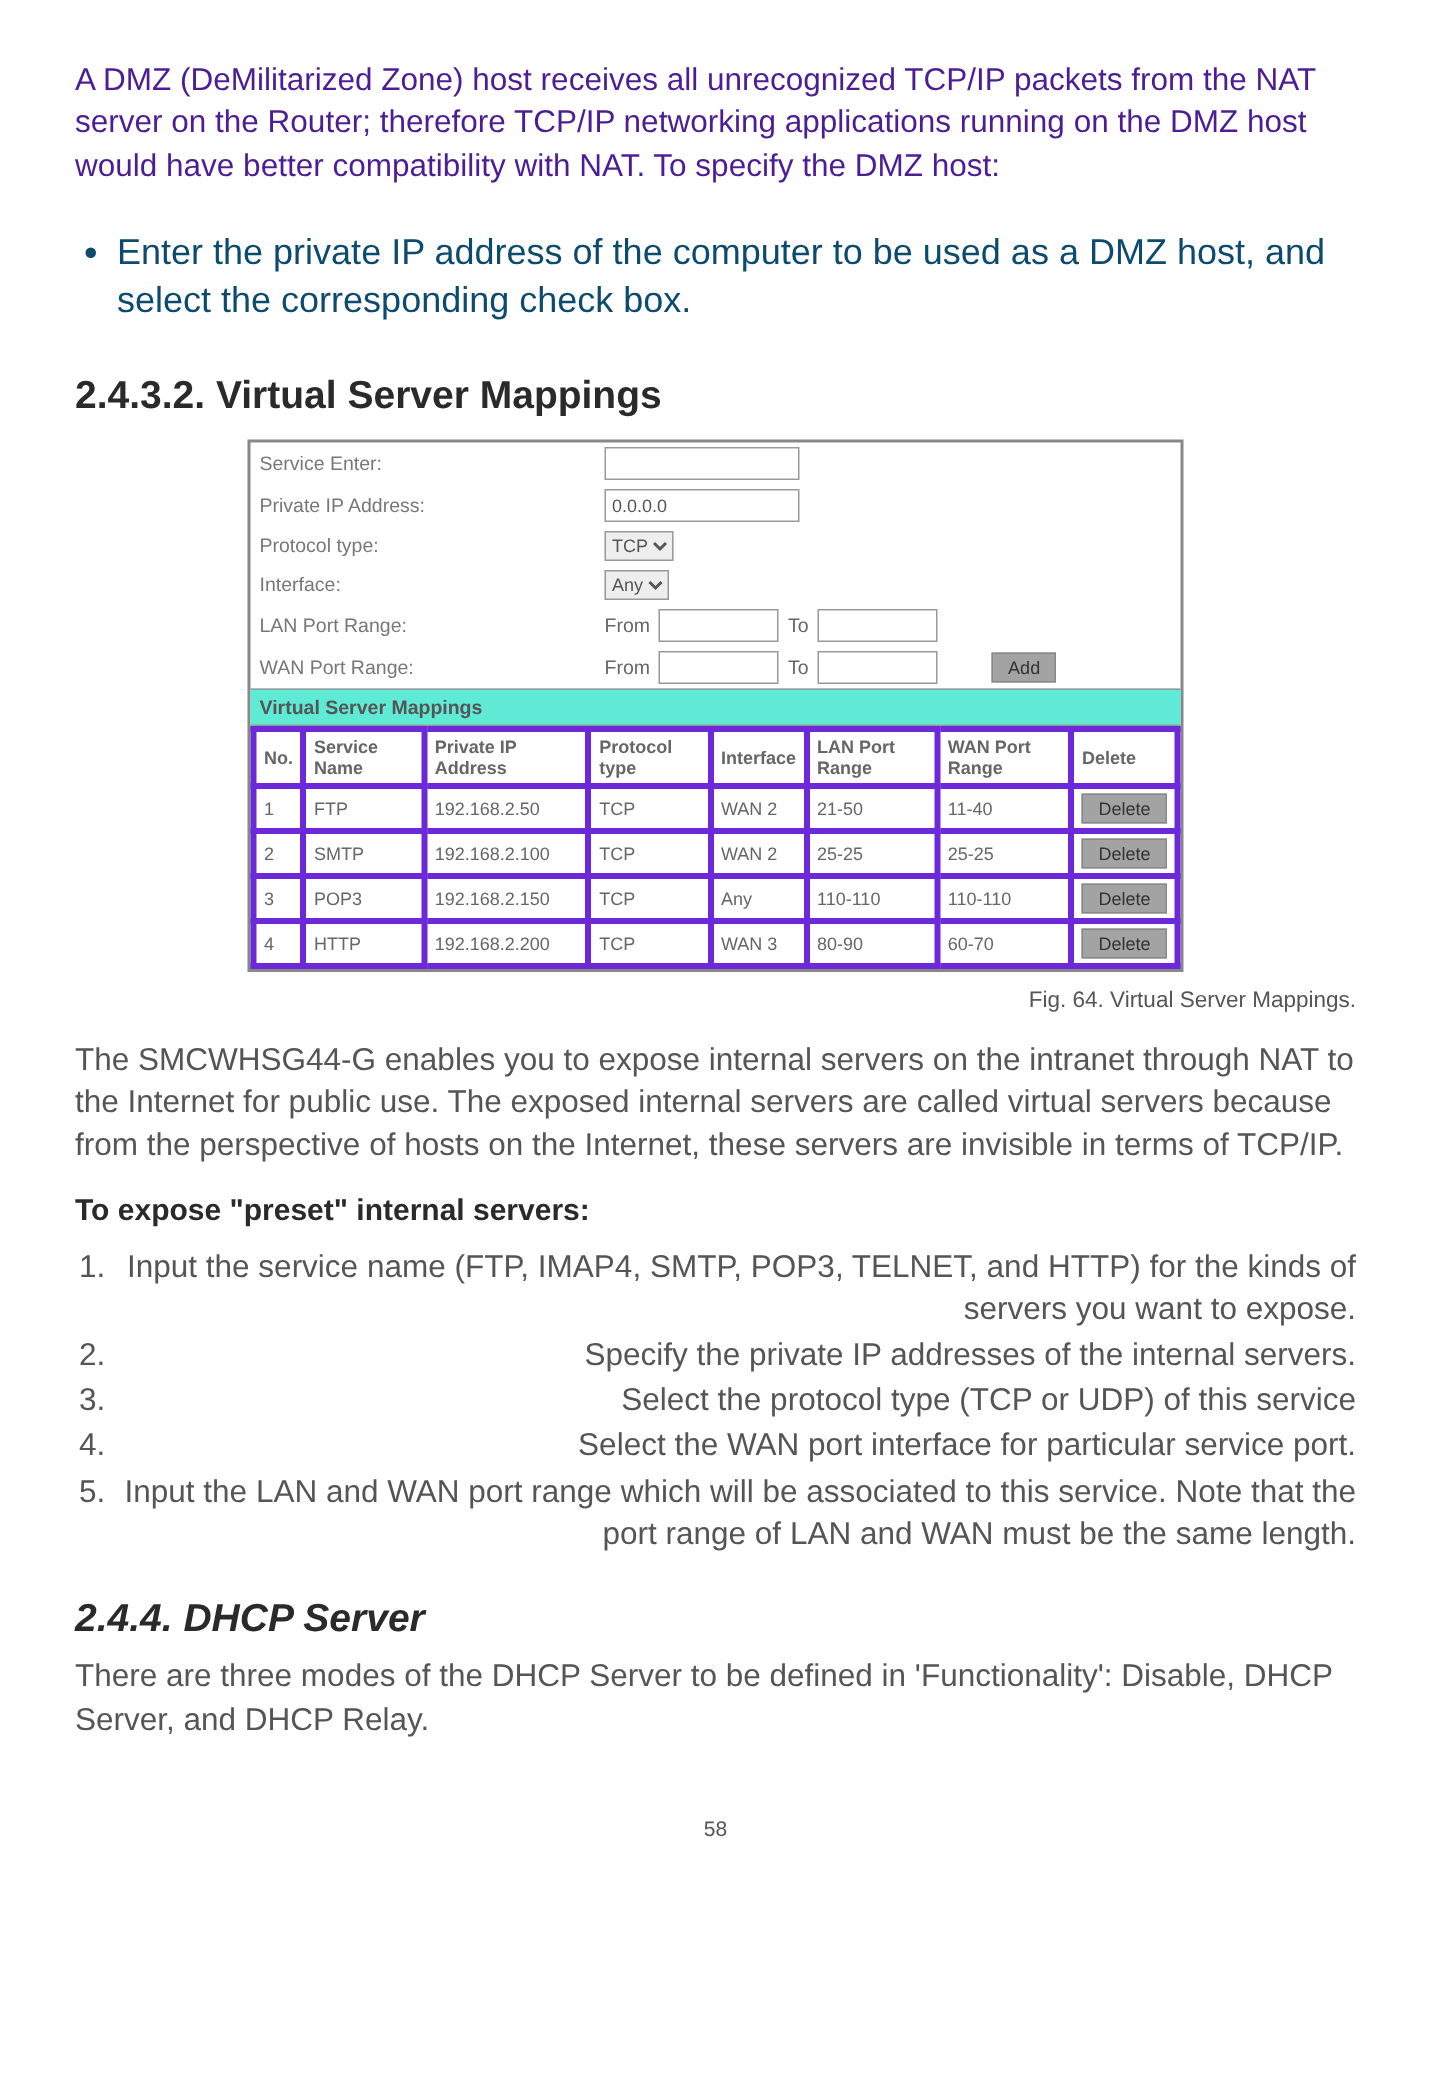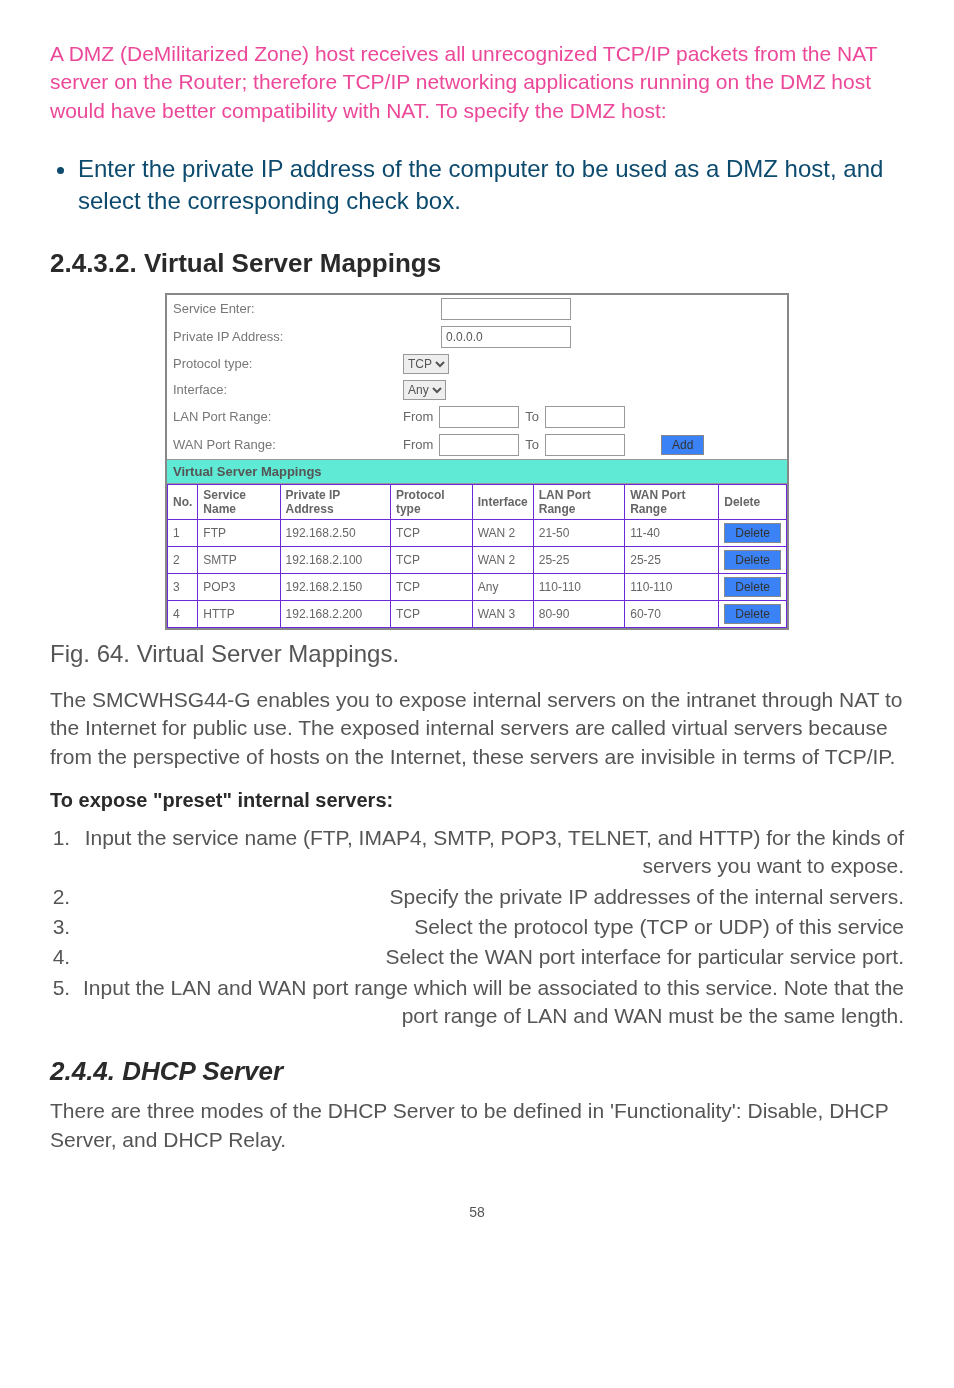--- a/index.html
+++ b/index.html
@@ -7,21 +7,21 @@
     padding: 40px 50px;
     font-family: Arial, Helvetica, sans-serif;
     color: #4a4a4a;
     background: #fff;
     width: 954px;
     box-sizing: border-box;
   }
   .intro-text {
     font-size: 21px;
     line-height: 1.35;
-    color: #ec4899;
+    color: #4c1d95;
     margin-bottom: 28px;
   }
   .bullet-list {
     margin: 6px;
     padding-left: 22px;
     font-size: 24px;
     line-height: 1.35;
     color: #0c4a6e;
   }
   .bullet-list li {
@@ -72,31 +72,31 @@
   input.txt {
     border: 1px solid #999;
     font-size: 12px;
     padding: 1px 4px;
     height: 18px;
     background: #fff;
     color: #555;
     font-family: inherit;
   }
   input.txt.short { width: 70px; }
-  input.txt.ip { width: 120px; margin-left: 38px; }
+  input.txt.ip { width: 120px; }
   select.sel {
     border: 1px solid #999;
     font-size: 12px;
     height: 20px;
     background: #eee;
     color: #555;
   }
   .btn {
     border: 1px solid #888;
-    background: #3b82f6;
+    background: #a3a3a3;
     font-size: 12px;
     padding: 1px 10px;
     height: 20px;
     color: #333;
     cursor: pointer;
     font-family: inherit;
   }
   .subheader {
     font-weight: bold;
     padding: 4px 6px;
@@ -105,33 +105,33 @@
     background: #5eead4;
     font-size: 13px;
     color: #555;
   }
   table.mapping {
     width: 100%;
     border-collapse: collapse;
     font-size: 12px;
   }
   table.mapping th, table.mapping td {
-    border: 1px solid #6d28d9;
+    border: 4px solid #6d28d9;
     padding: 3px 5px;
     text-align: left;
     color: #666;
     vertical-align: middle;
   }
   table.mapping th {
     font-weight: bold;
     background: #fff;
   }
   .caption {
-    text-align: left;
-    font-size: 24px;
+    text-align: right;
+    font-size: 15px;
     color: #555;
     margin: 10px 0 18px 0;
   }
   .body-text {
     font-size: 21px;
     line-height: 1.35;
     color: #555;
     margin-bottom: 18px;
   }
   .sub-bold {

